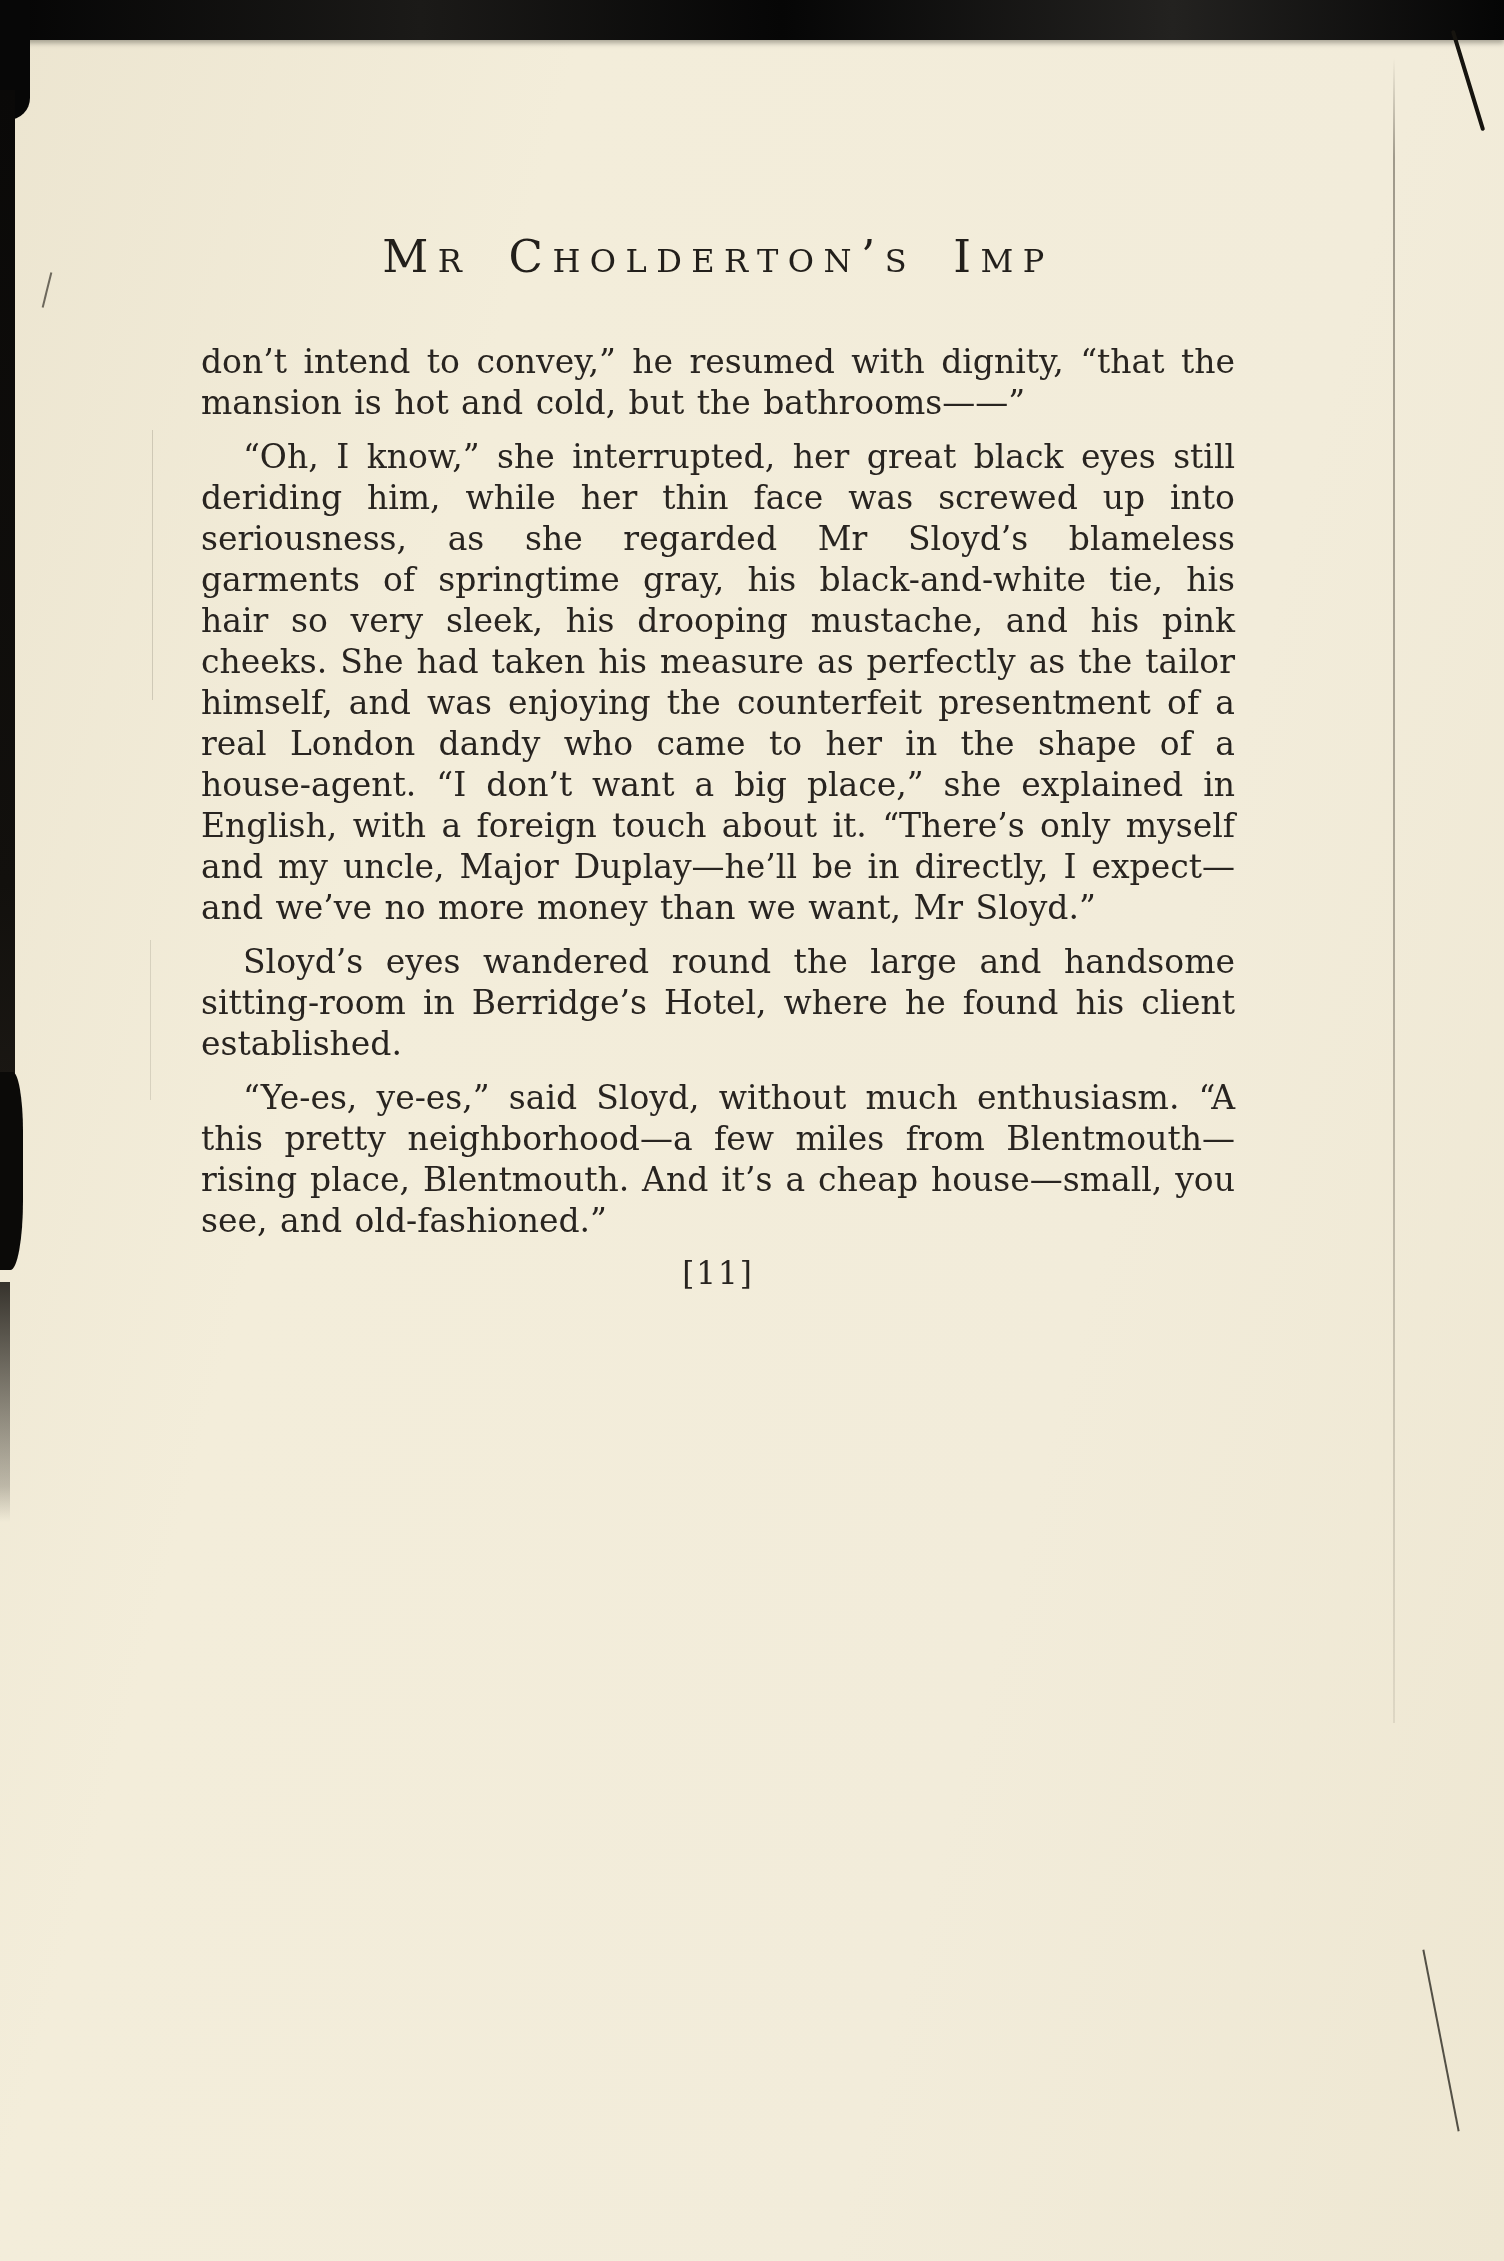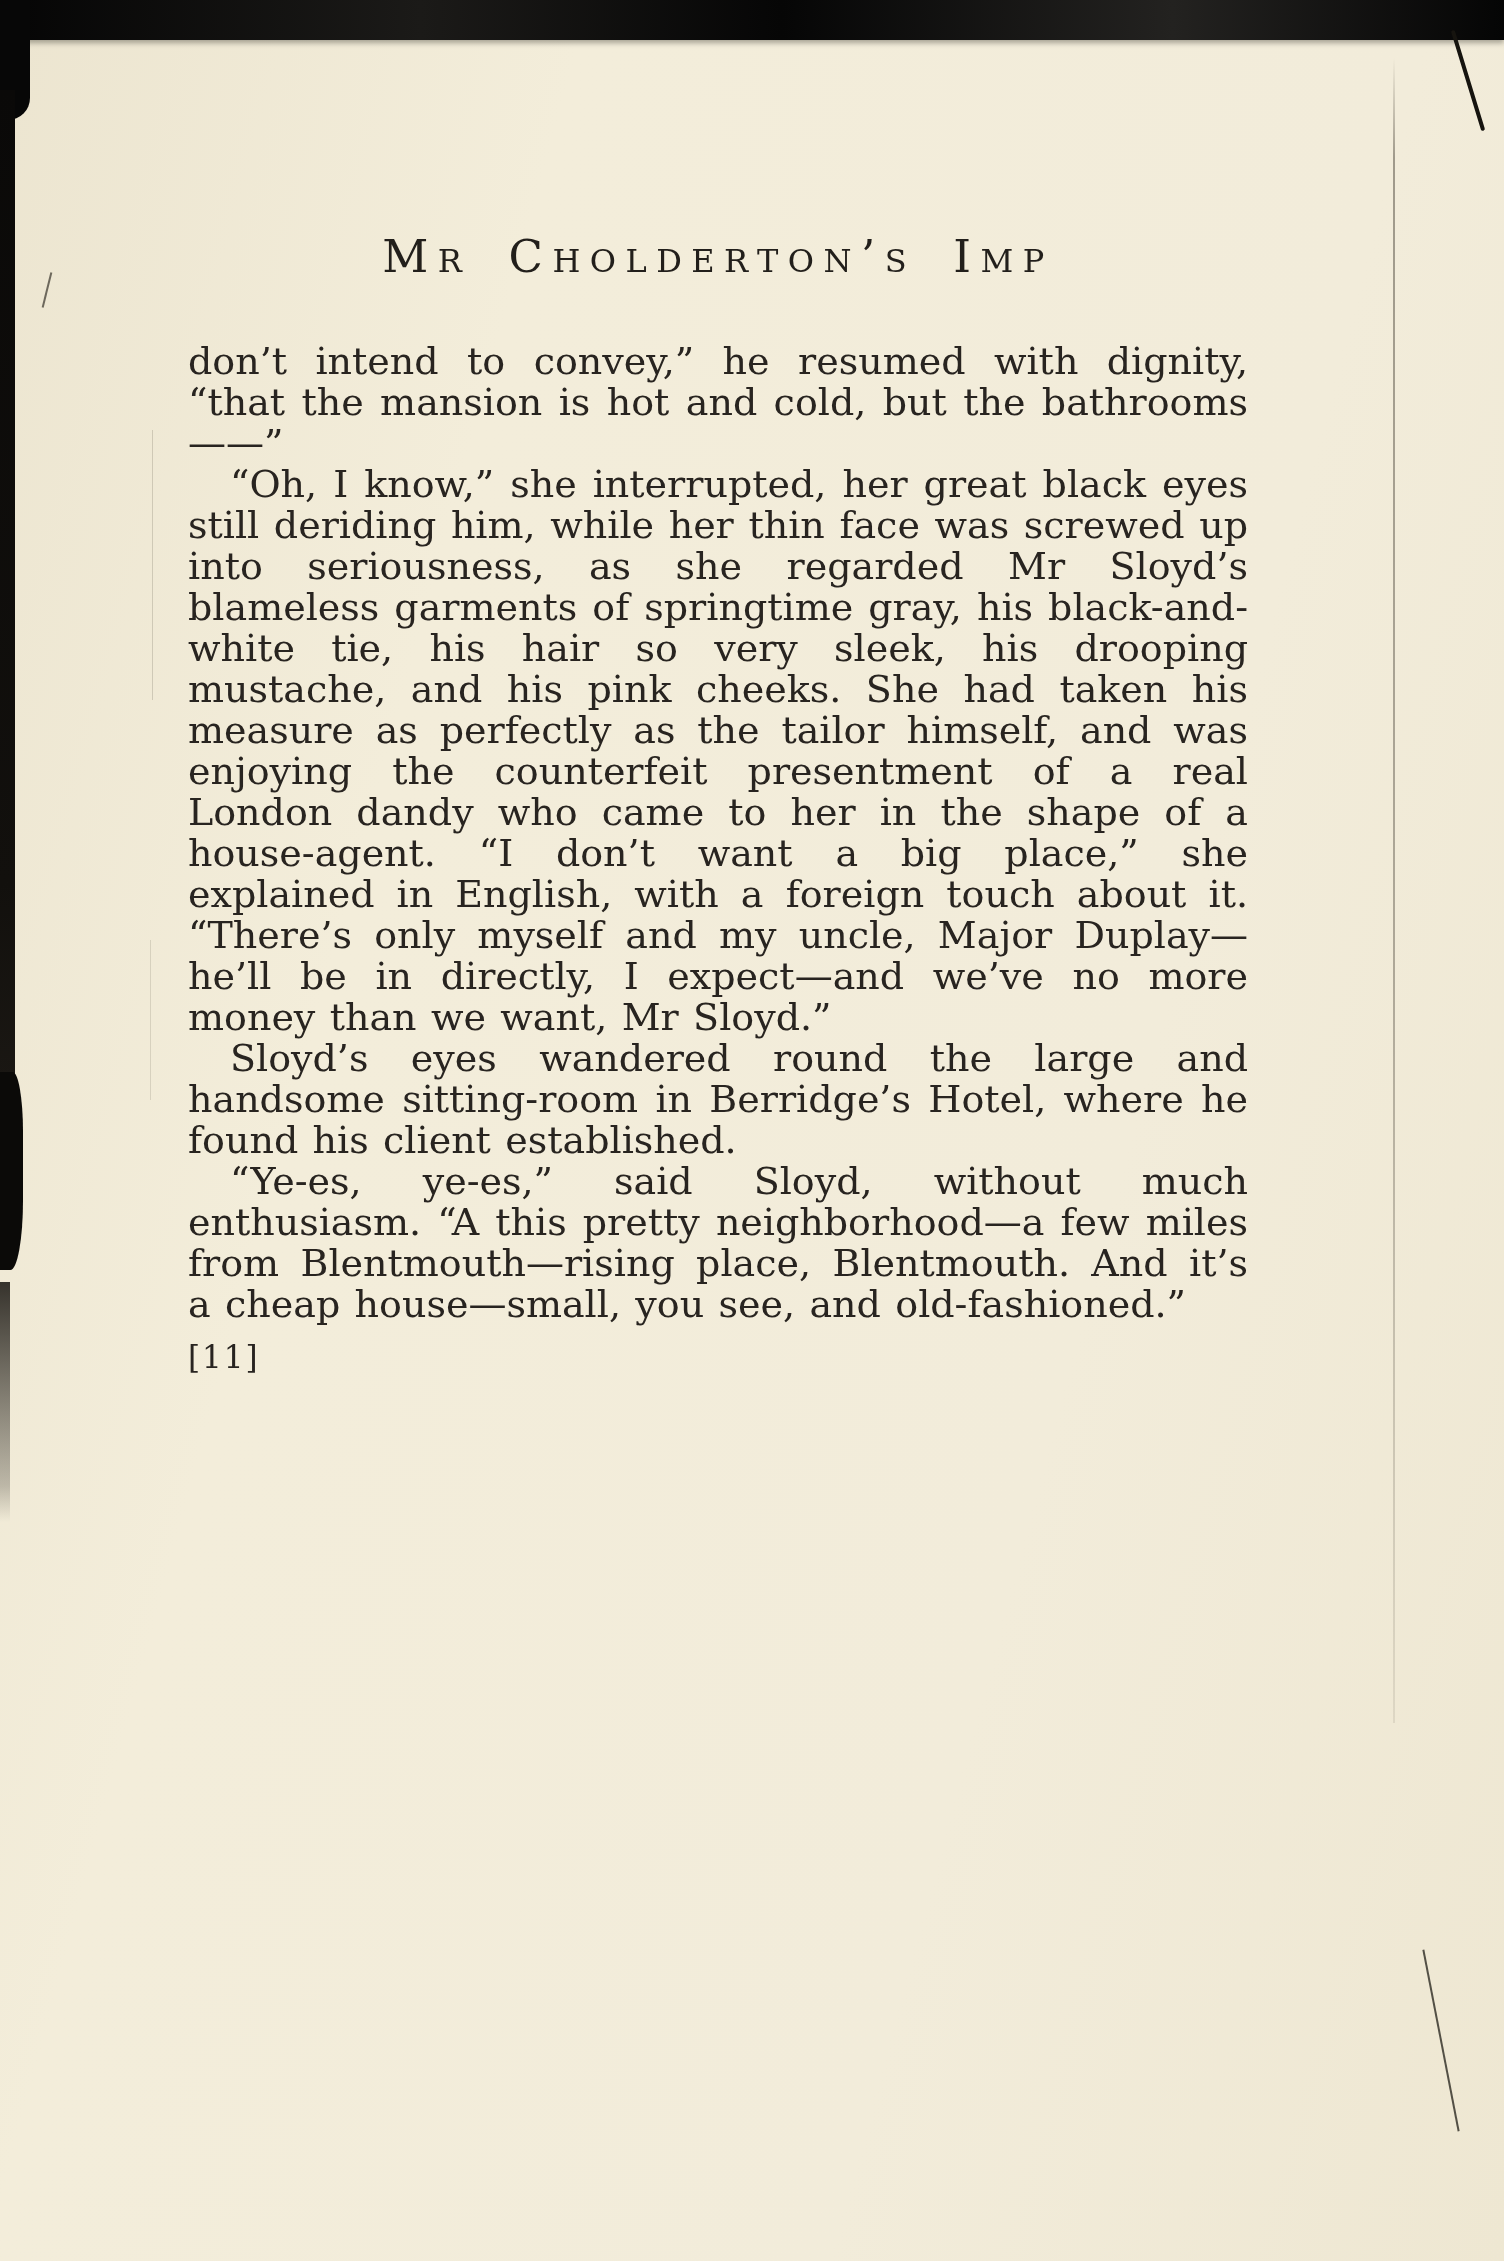--- a/index.html
+++ b/index.html
@@ -75,32 +75,32 @@
     margin: 0 0 58px 0;
     text-align: center;
     font-size: 45px;
     font-weight: 500;
     font-variant: small-caps;
     letter-spacing: 0.21em;
     word-spacing: 0.3em;
     color: #221f1b;
   }
   .body-text p {
-    margin: 0;
-    font-size: 38px;
+    margin: 13px;
+    font-size: 33px;
     line-height: 41px;
     text-align: justify;
     text-indent: 42px;
     word-spacing: 0.06em;
     color: #282420;
   }
   .body-text p.opening { text-indent: 0; }
   .page-number {
     margin-top: 14px;
-    text-align: left;
+    text-align: center;
     font-size: 31px;
     letter-spacing: 2px;
     color: #282420;
   }
 </style>
 </head>
 <body>
 
 <div class="sheet">
 

